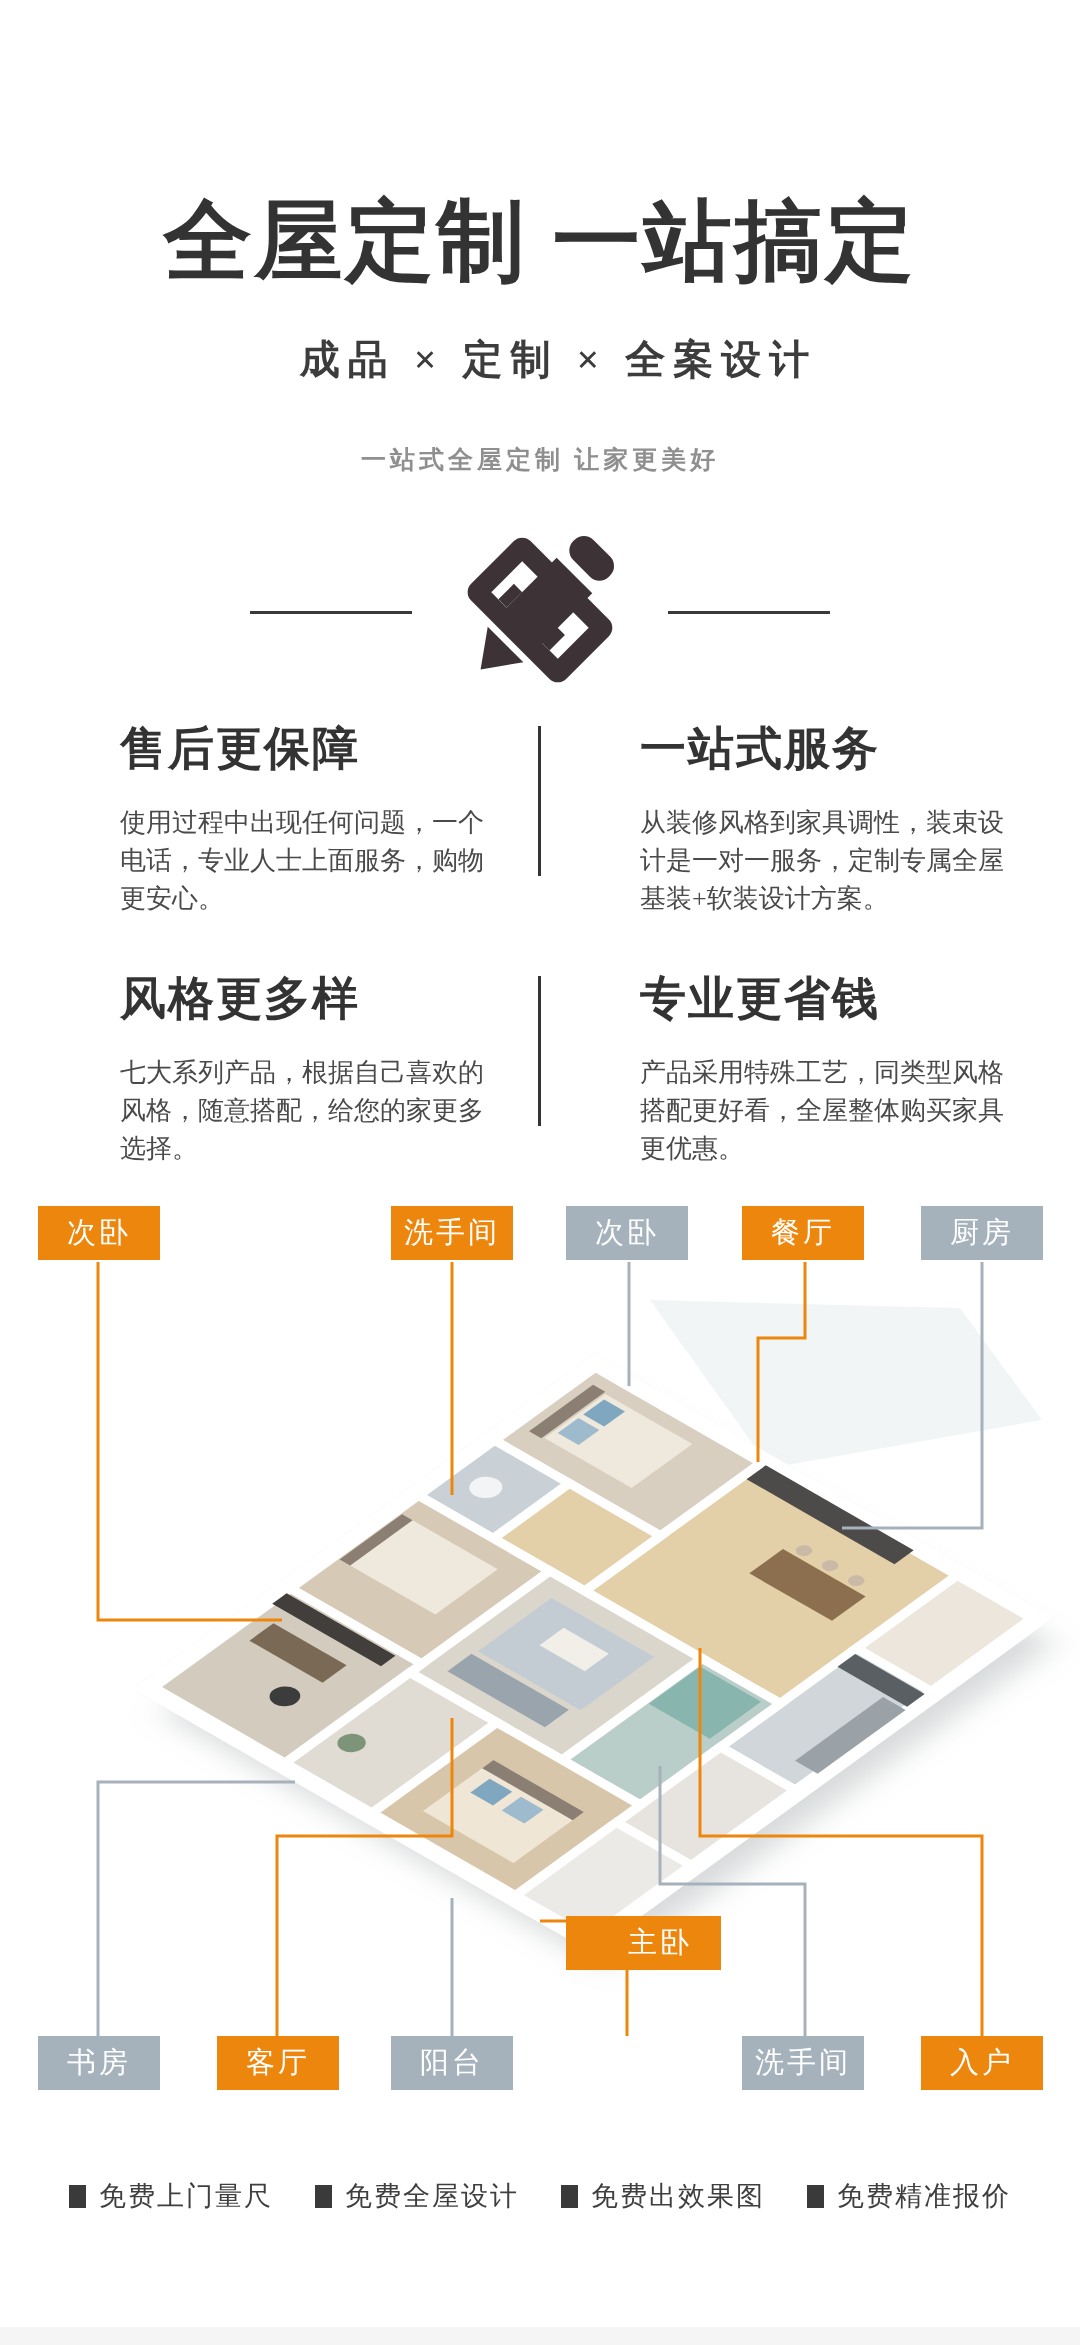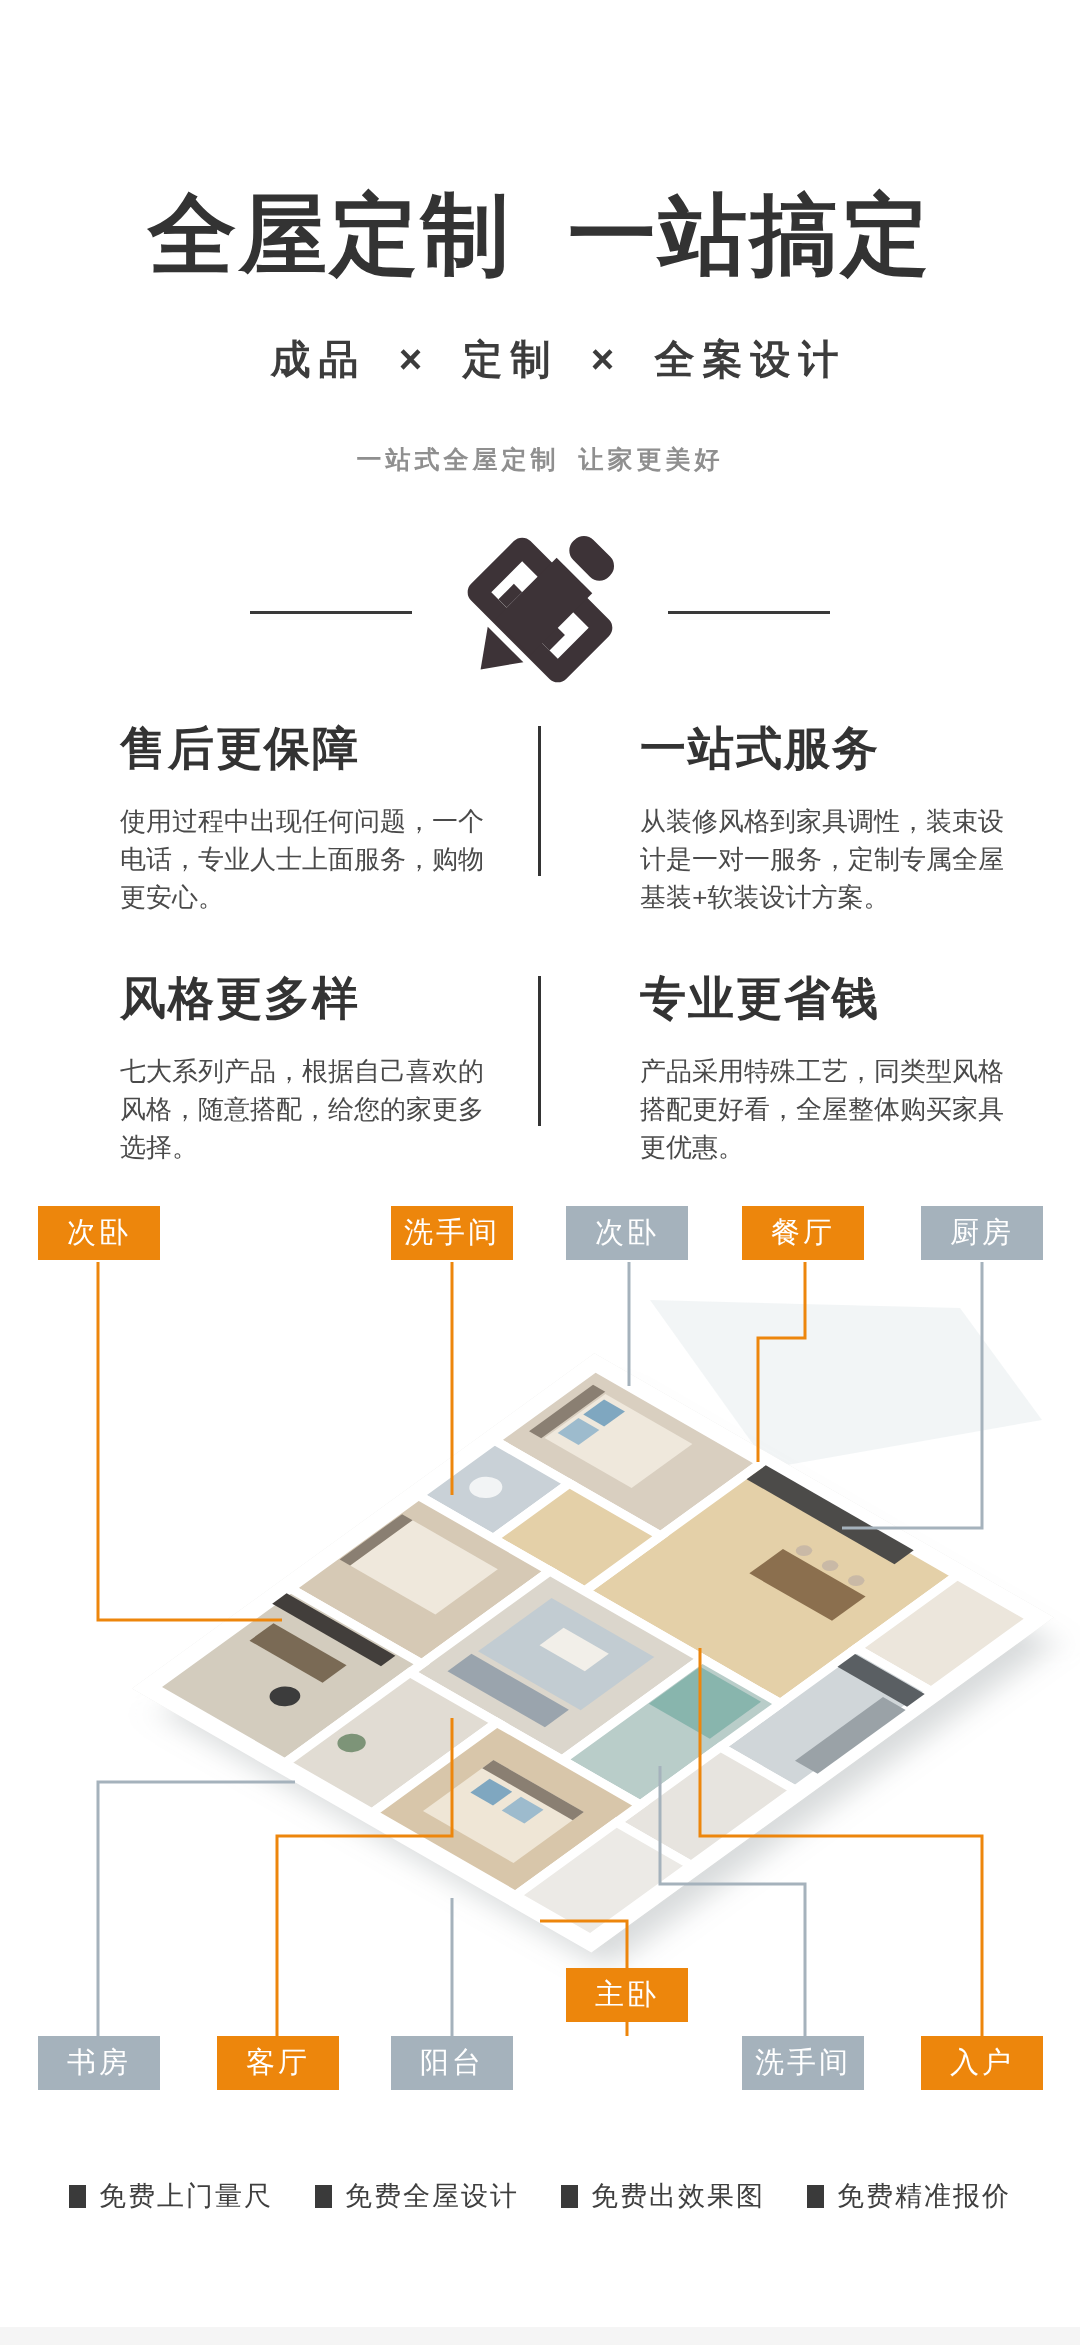--- a/index.html
+++ b/index.html
@@ -1,20 +1,20 @@
 <!DOCTYPE html>
 <html><head>
 <meta charset="utf-8">
 <style>
   html,body{margin:0;padding:0;background:#ffffff;}
   .page{
     position:relative;
     width:1080px;height:2345px;
     background:#ffffff;
-    font-family:Liberation Mono, monospace;
+    font-family:Liberation Serif, serif;
     overflow:hidden;
   }
   
   .hero{position:absolute;left:0;top:0;width:1080px;text-align:center;}
   .hero-title{
     margin-top:196px;
     font-size:88px;font-weight:bold;color:#333333;
     letter-spacing:3px;line-height:1.05;
   }
   .hero-subtitle{
@@ -198,21 +198,21 @@
 
   <div class="room-label orange" style="left:38px;top:1206px;">次卧</div>
   <div class="room-label orange" style="left:391px;top:1206px;">洗手间</div>
   <div class="room-label gray" style="left:566px;top:1206px;">次卧</div>
   <div class="room-label orange" style="left:742px;top:1206px;">餐厅</div>
   <div class="room-label gray" style="left:921px;top:1206px;">厨房</div>
 
   <div class="room-label gray" style="left:38px;top:2036px;text-align:center;">书房</div>
   <div class="room-label orange" style="left:217px;top:2036px;">客厅</div>
   <div class="room-label gray" style="left:391px;top:2036px;">阳台</div>
-  <div class="room-label orange" style="left:566px;top:1968px;">主卧</div>
+  <div class="room-label orange" style="left:566px;top:1916px;padding-left:33px;">主卧</div>
   <div class="room-label gray" style="left:742px;top:2036px;">洗手间</div>
   <div class="room-label orange" style="left:921px;top:2036px;">入户</div>
 
   <div class="footer-bullets">
     <div class="footer-item">
       <span class="bullet-square"></span>
       <span class="footer-text">免费上门量尺</span>
     </div>
     <div class="footer-item">
       <span class="bullet-square"></span>

